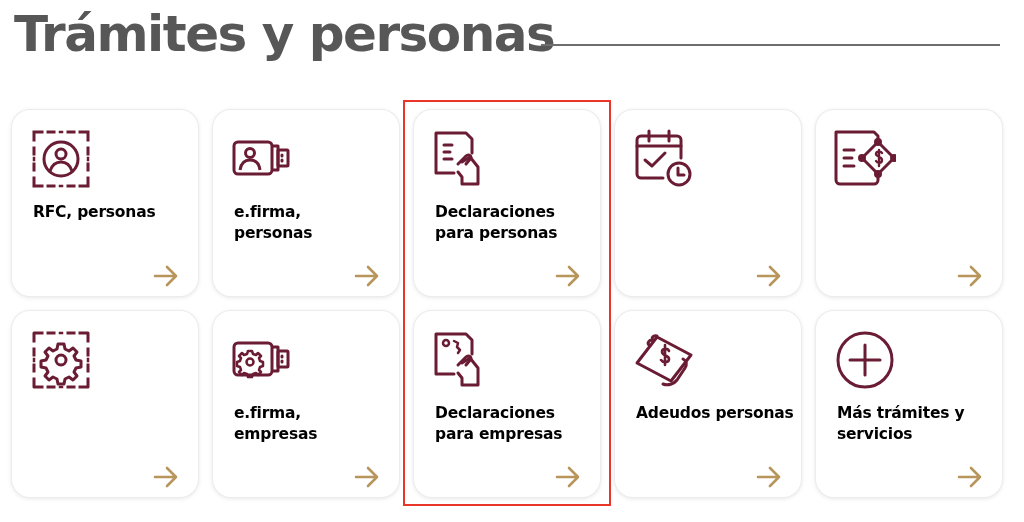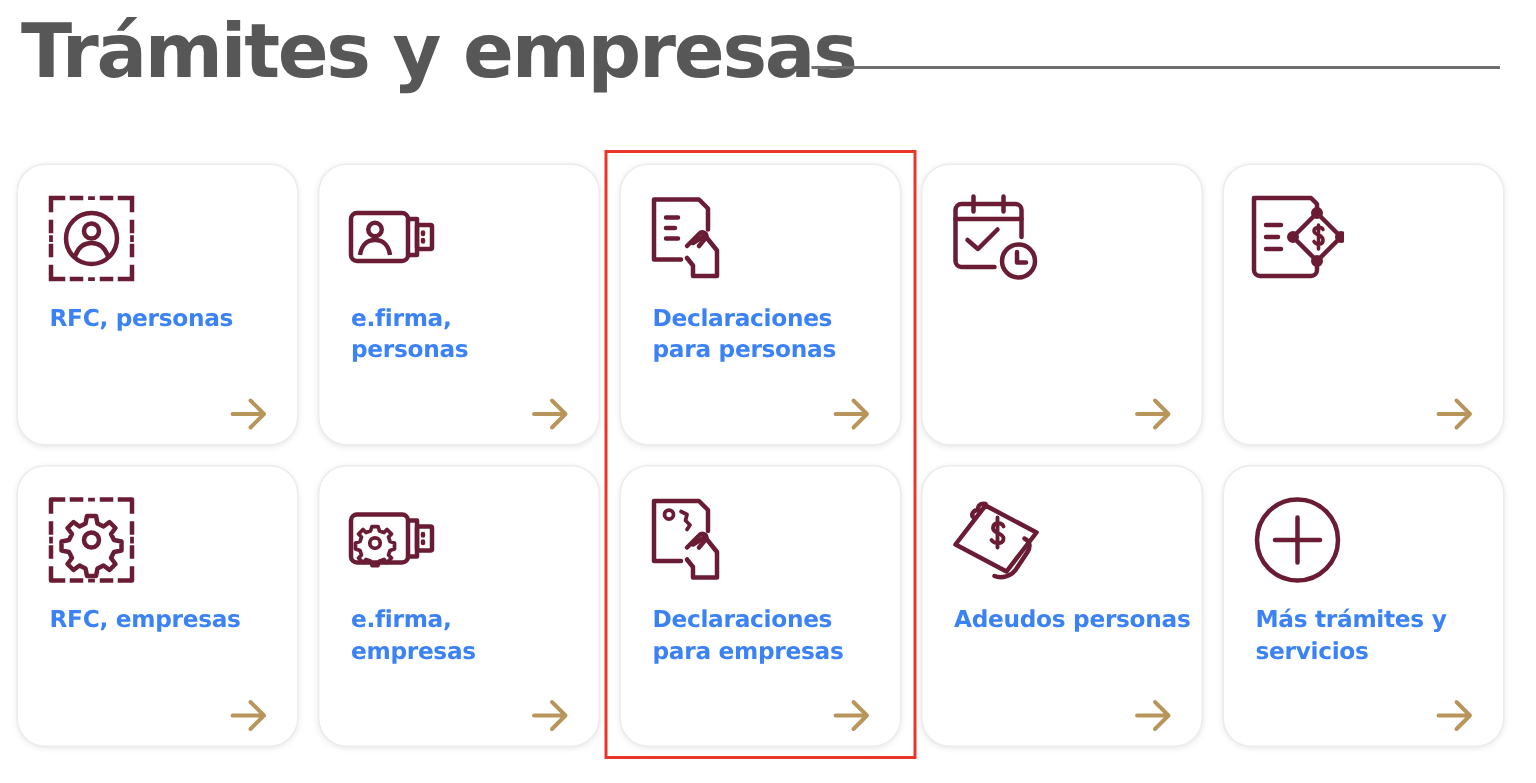--- a/index.html
+++ b/index.html
@@ -19,32 +19,32 @@
     position: absolute; width: 186px; height: 186px; background: #fff;
     border-radius: 18px; box-sizing: border-box;
     box-shadow: 0 0 0 1px #ececec, 0 1px 5px rgba(0,0,0,0.13);
     cursor: pointer;
   }
   .card .icon { position: absolute; left: 18px; top: 18px; width: 62px; height: 62px; }
   .card .icon svg { width: 62px; height: 62px; display: block; }
   .card .label {
     position: absolute; left: 21px; top: 92px; width: 160px;
     font-family: "DejaVu Sans", sans-serif; font-weight: bold; font-size: 15.5px;
-    line-height: 21px; color: #3b82f6; letter-spacing: -0.2px;
+    line-height: 21px; color: #000000; letter-spacing: -0.2px;
   }
   .card .arrow { position: absolute; right: 19px; bottom: 9px; width: 26px; height: 22px; }
   .highlight {
     position: absolute; left: 403px; top: 100px; width: 208px; height: 406px;
     border: 2px solid #e8372a; box-sizing: border-box; pointer-events: none;
   }
 </style>
 </head>
 <body>
 
-<h1 class="title">Trámites y empresas</h1>
+<h1 class="title">Trámites y personas</h1>
 <div class="title-rule"></div>
 
 <div class="card" style="left:12px;top:110px;">
   <div class="icon">
     <svg viewBox="0 0 62 62" fill="none" stroke="#6a1c34" stroke-width="3" stroke-linecap="square">
       <path d="M4 12V4h8M50 4h8v8M58 50v8h-8M12 58H4v-8"></path>
       <path d="M18 4h6M38 4h6M4 20v6M4 36v6M58 20v6M58 36v6M18 58h6M38 58h6"></path>
       <path d="M30 4h2M30 58h2M4 30v2M58 30v2" stroke-width="2.5"></path>
       <circle cx="31" cy="31" r="17"></circle>
       <circle cx="31" cy="26" r="5"></circle>
@@ -137,21 +137,20 @@
 <div class="card" style="left:12px;top:311px;">
   <div class="icon">
     <svg viewBox="0 0 62 62" fill="none" stroke="#6a1c34" stroke-width="3" stroke-linecap="square" stroke-linejoin="round">
       <path d="M4 12V4h8M50 4h8v8M58 50v8h-8M12 58H4v-8"></path>
       <path d="M18 4h6M38 4h6M4 20v6M4 36v6M58 20v6M58 36v6M18 58h6M38 58h6"></path>
       <path d="M30 4h2M30 58h2M4 30v2M58 30v2" stroke-width="2.5"></path>
       <path d="M28 15h6l1 5 4 2 4-3 4 4-3 4 2 4 5 1v6l-5 1-2 4 3 4-4 4-4-3-4 2-1 5h-6l-1-5-4-2-4 3-4-4 3-4-2-4-5-1v-6l5-1 2-4-3-4 4-4 4 3 4-2z"></path>
       <circle cx="31" cy="31" r="5"></circle>
     </svg>
   </div>
-  <div class="label">RFC, empresas</div>
   <div class="arrow">
     <svg viewBox="0 0 26 22" fill="none" stroke="#b8955a" stroke-width="2.6" stroke-linecap="round" stroke-linejoin="round">
         <path d="M2 11h21M14 2l9 9-9 9"></path>
       </svg>
   </div>
 </div>
 
 <div class="card" style="left:213px;top:311px;">
   <div class="icon">
     <svg viewBox="0 0 62 62" fill="none" stroke="#6a1c34" stroke-width="3" stroke-linejoin="round">

